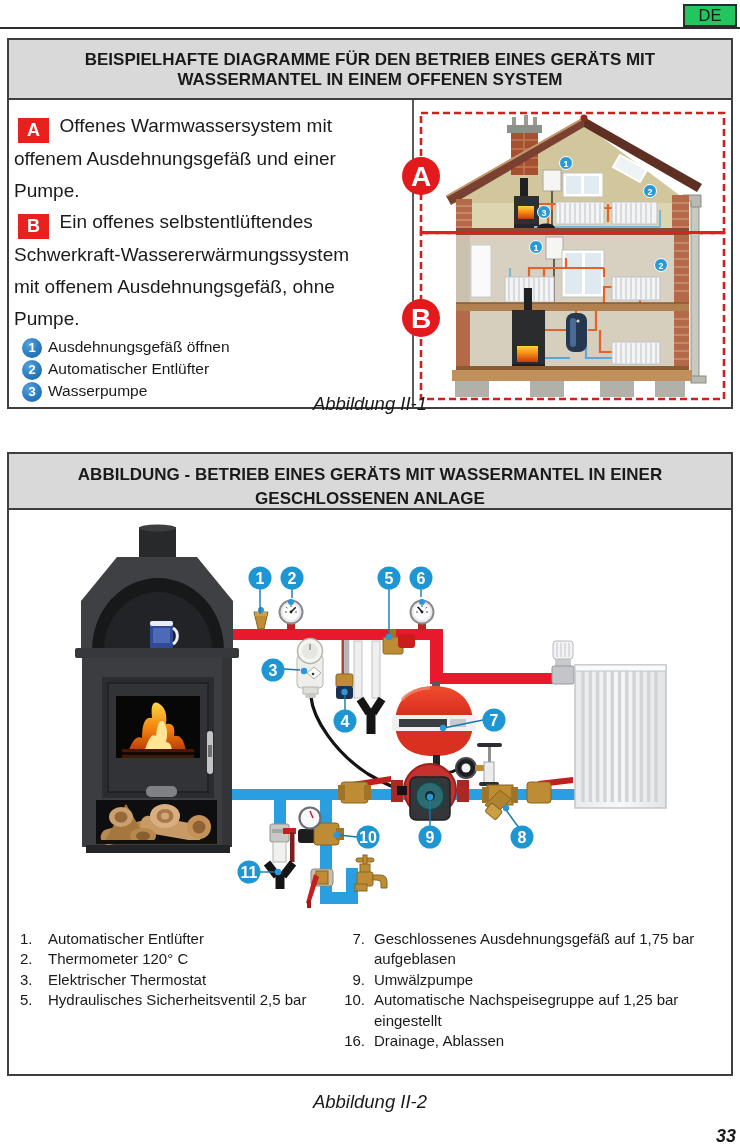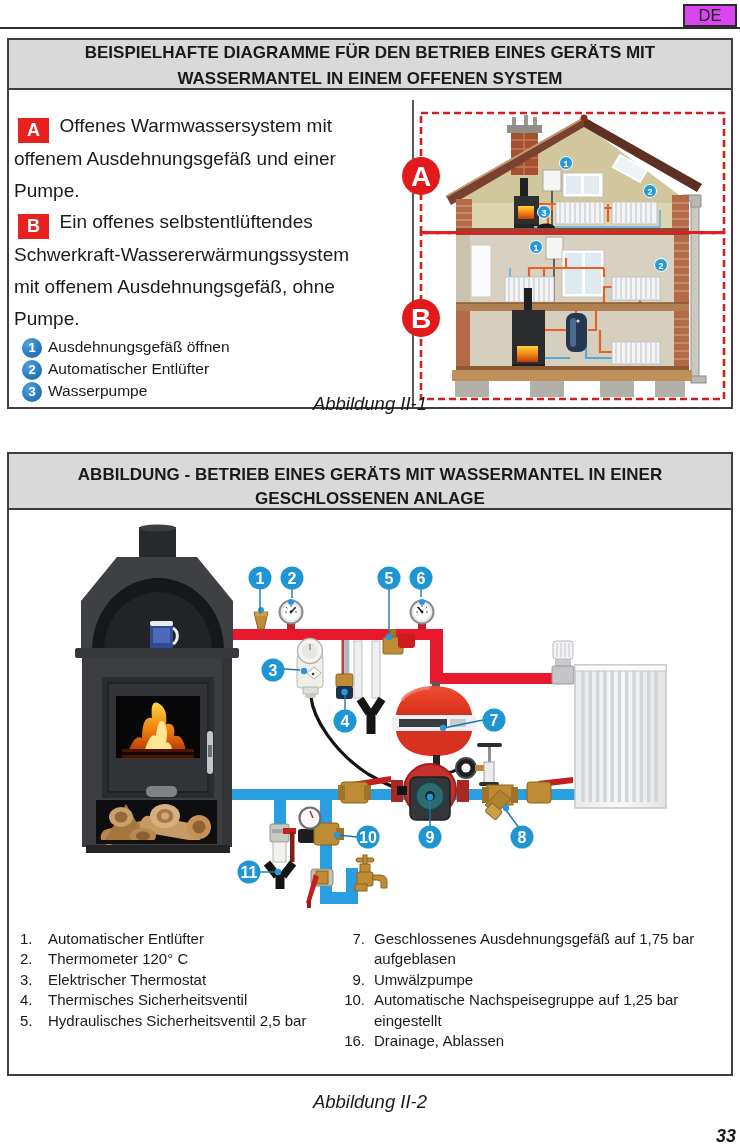--- a/index.html
+++ b/index.html
@@ -12,27 +12,27 @@
   .ncirc{display:inline-block;width:20px;height:20px;border-radius:50%;
          background:radial-gradient(circle at 35% 30%, #55a2dc 0%, #2a7cc0 55%, #1b5e9e 100%);
          color:#fff;font-weight:bold;font-size:13px;line-height:20px;text-align:center;margin-right:6px;}
   .cap{font-style:italic;font-size:18.5px;text-align:center;}
   .bnum{display:inline-block;width:28px;}
   .rnum{display:inline-block;width:25px;text-align:right;margin-right:9px;text-indent:0;}
 </style>
 </head>
 <body>
 
-<div class="abs" style="left:683px;top:4px;width:50px;height:19px;background:#d946ef;border:2px solid #2b2b2b;text-align:center;font-size:16.5px;line-height:19px;">DE</div>
+<div class="abs" style="left:683px;top:4px;width:50px;height:19px;background:#22c55e;border:2px solid #2b2b2b;text-align:center;font-size:16.5px;line-height:19px;">DE</div>
 
 <div class="abs" style="left:0;top:27px;width:740px;height:0;border-top:2px solid #2b2b2b;"></div>
 
 <div class="abs" style="left:7px;top:38px;width:722px;height:367px;border:2px solid #3f3f3f;">
 
-  <div class="hdr" style="padding-top:0;height:48px;font-size:17px;line-height:26px;">BEISPIELHAFTE DIAGRAMME FÜR DEN BETRIEB EINES GERÄTS MIT<br>WASSERMANTEL IN EINEM OFFENEN SYSTEM</div>
+  <div class="hdr" style="padding-top:10px;height:48px;font-size:17px;line-height:20px;">BEISPIELHAFTE DIAGRAMME FÜR DEN BETRIEB EINES GERÄTS MIT<br>WASSERMANTEL IN EINEM OFFENEN SYSTEM</div>
 
   <div class="abs" style="left:403px;top:60px;width:0;height:307px;border-left:2px solid #5a5a5a;"></div>
 </div>
 
 <div class="abs" style="left:14px;top:110px;width:400px;font-size:19px;line-height:32px;">
   <span class="chip" style="margin-left:4px;">A</span>&nbsp; Offenes Warmwassersystem mit<br>offenem Ausdehnungsgefäß und einer<br>Pumpe.
 </div>
 
 <div class="abs" style="left:14px;top:206px;width:400px;font-size:19px;line-height:32px;">
   <span class="chip" style="margin-left:4px;">B</span>&nbsp; Ein offenes selbstentlüftendes<br>Schwerkraft-Wassererwärmungssystem<br>mit offenem Ausdehnungsgefäß, ohne<br>Pumpe.
@@ -590,21 +590,20 @@
         <circle cx="249" cy="872" r="11.5" fill="#1f96d4"></circle>
         <text x="249" y="877.5" font-size="16" font-weight="bold" fill="#fff" text-anchor="middle">11</text>
       </g>
 </svg>
 </div>
 
 <div class="abs" style="left:20px;top:929px;width:330px;font-size:15px;line-height:20.4px;">
   <div><span class="bnum">1.</span>Automatischer Entlüfter</div>
   <div><span class="bnum">2.</span>Thermometer 120° C</div>
   <div><span class="bnum">3.</span>Elektrischer Thermostat</div>
-  <div><span class="bnum">4.</span>Thermisches Sicherheitsventil</div>
   <div><span class="bnum">5.</span>Hydraulisches Sicherheitsventil 2,5 bar</div>
 </div>
 
 <div class="abs" style="left:340px;top:929px;width:368px;font-size:15px;line-height:20.4px;">
   <div style="text-indent:-34px;padding-left:34px;"><span class="rnum">7.</span>Geschlossenes Ausdehnungsgefäß auf 1,75 bar aufgeblasen</div>
   <div style="text-indent:-34px;padding-left:34px;"><span class="rnum">9.</span>Umwälzpumpe</div>
   <div style="text-indent:-34px;padding-left:34px;"><span class="rnum">10.</span>Automatische Nachspeisegruppe auf 1,25 bar eingestellt</div>
   <div style="text-indent:-34px;padding-left:34px;"><span class="rnum">16.</span>Drainage, Ablassen</div>
 </div>
 

